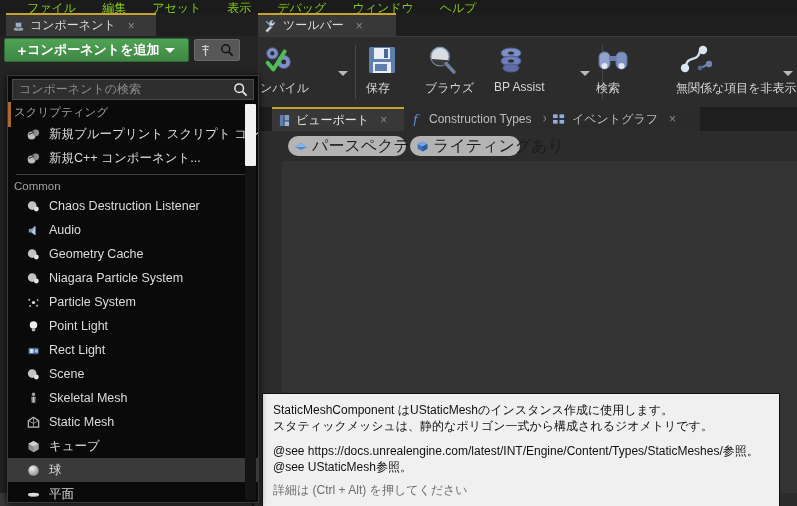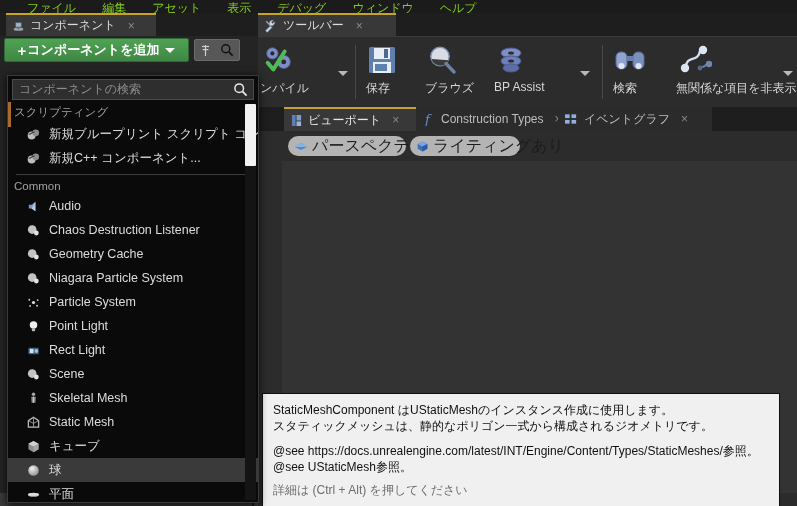--- a/index.html
+++ b/index.html
@@ -209,21 +209,20 @@
     position: absolute; left: 0; top: 94px; width: 539px; height: 24px;
     background: #1e1e1e;
   }
   .vtab {
     position: absolute; top: 0; height: 24px;
     display: flex; align-items: center;
     padding: 0 7px;
     box-sizing: border-box;
     font-size: 12px;
     white-space: nowrap;
-    margin-left: 12px;
   }
   .vtab.active { background: #383838; color: #e8e8e8; border-top: 2px solid #c8a32b; }
   .vtab.inactive { background: #2b2b2b; color: #bdbdbd; }
   .vtab .vicon { margin-right: 6px; display:flex; align-items:center; }
   .vtab .vclose { margin-left: 11px; color: #8a8a8a; font-size: 12px; }
 
   #viewport-body {
     position: absolute; left: 0; top: 118px; width: 539px; height: 362px;
     background: #2c2c2c;
   }
@@ -370,35 +369,35 @@
         <span>新規C++ コンポーネント...</span>
       </div>
 
       <div class="cat-sep"></div>
 
       <div class="cat-header">Common</div>
 
       <div class="list-row">
         <span class="ico">
           <svg width="15" height="15" viewBox="0 0 16 16" class="svg-wrap">
+            <circle cx="6.6" cy="7" r="4.6" fill="#c3c3c3"></circle>
+            <circle cx="11" cy="10.6" r="2.6" fill="#e2e2e2"></circle>
+          </svg>
+        </span>
+        <span>Chaos Destruction Listener</span>
+      </div>
+
+      <div class="list-row">
+        <span class="ico">
+          <svg width="15" height="15" viewBox="0 0 16 16" class="svg-wrap">
             <path d="M3 6 L6 6 L10 3 L10 13 L6 10 L3 10 Z" fill="#7c97c4"></path>
             <path d="M10 3 L10 13 L6 10 Z" fill="#b9ccdf"></path>
           </svg>
         </span>
         <span>Audio</span>
-      </div>
-
-      <div class="list-row">
-        <span class="ico">
-          <svg width="15" height="15" viewBox="0 0 16 16" class="svg-wrap">
-            <circle cx="6.6" cy="7" r="4.6" fill="#c3c3c3"></circle>
-            <circle cx="11" cy="10.6" r="2.6" fill="#e2e2e2"></circle>
-          </svg>
-        </span>
-        <span>Chaos Destruction Listener</span>
       </div>
 
       <div class="list-row">
         <span class="ico">
           <svg width="15" height="15" viewBox="0 0 16 16" class="svg-wrap">
             <circle cx="6.6" cy="7" r="4.6" fill="#c3c3c3"></circle>
             <circle cx="11" cy="10.6" r="2.6" fill="#e2e2e2"></circle>
           </svg>
         </span>
         <span>Geometry Cache</span>
@@ -594,21 +593,21 @@
           <ellipse cx="17" cy="17" rx="3" ry="1.6" fill="#2c2c2c"></ellipse>
           <ellipse cx="17" cy="24" rx="8" ry="4" fill="#5d6ea6" stroke="#4c5b92" stroke-width="1"></ellipse>
         </svg>
       </span>
       <span class="tb-lbl">BP Assist</span>
     </div>
     <span class="tb-caret" style="left:322px;top:34px"></span>
 
     <div class="tb-sep" style="left:344px"></div>
 
-    <div class="tb-btn" style="left:355px;width:62px">
+    <div class="tb-btn" style="left:338px;width:62px">
       <span class="tb-ico">
         <svg width="36" height="30" viewBox="0 0 36 30" class="svg-wrap">
           <rect x="3" y="7" width="11" height="17" rx="5" fill="#8fa3cc" stroke="#5a6d9a" stroke-width="1"></rect>
           <rect x="20" y="7" width="11" height="17" rx="5" fill="#7b90bd" stroke="#5a6d9a" stroke-width="1"></rect>
           <rect x="13" y="11" width="8" height="5" fill="#6b7fae"></rect>
           <circle cx="8.5" cy="21" r="3" fill="#e2e8f2"></circle>
           <circle cx="25.5" cy="21" r="3" fill="#e2e8f2"></circle>
         </svg>
       </span>
       <span class="tb-lbl">検索</span>

